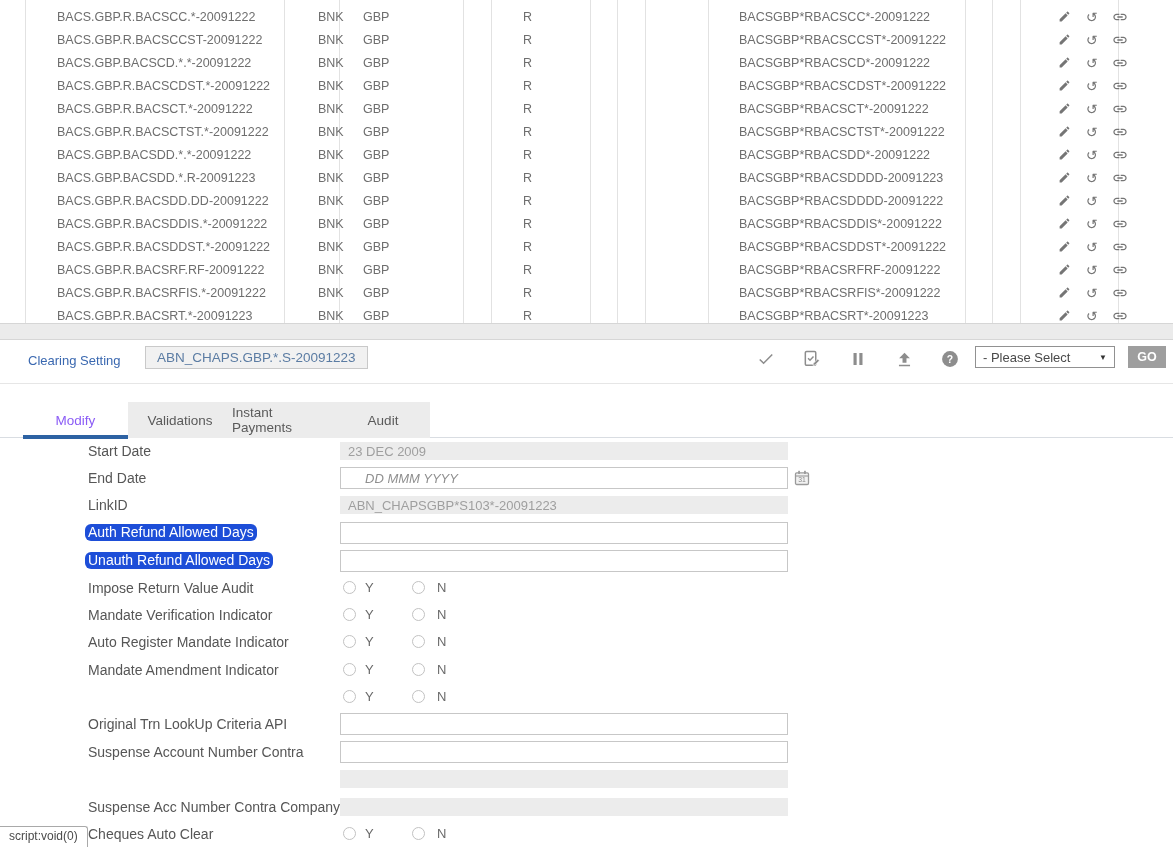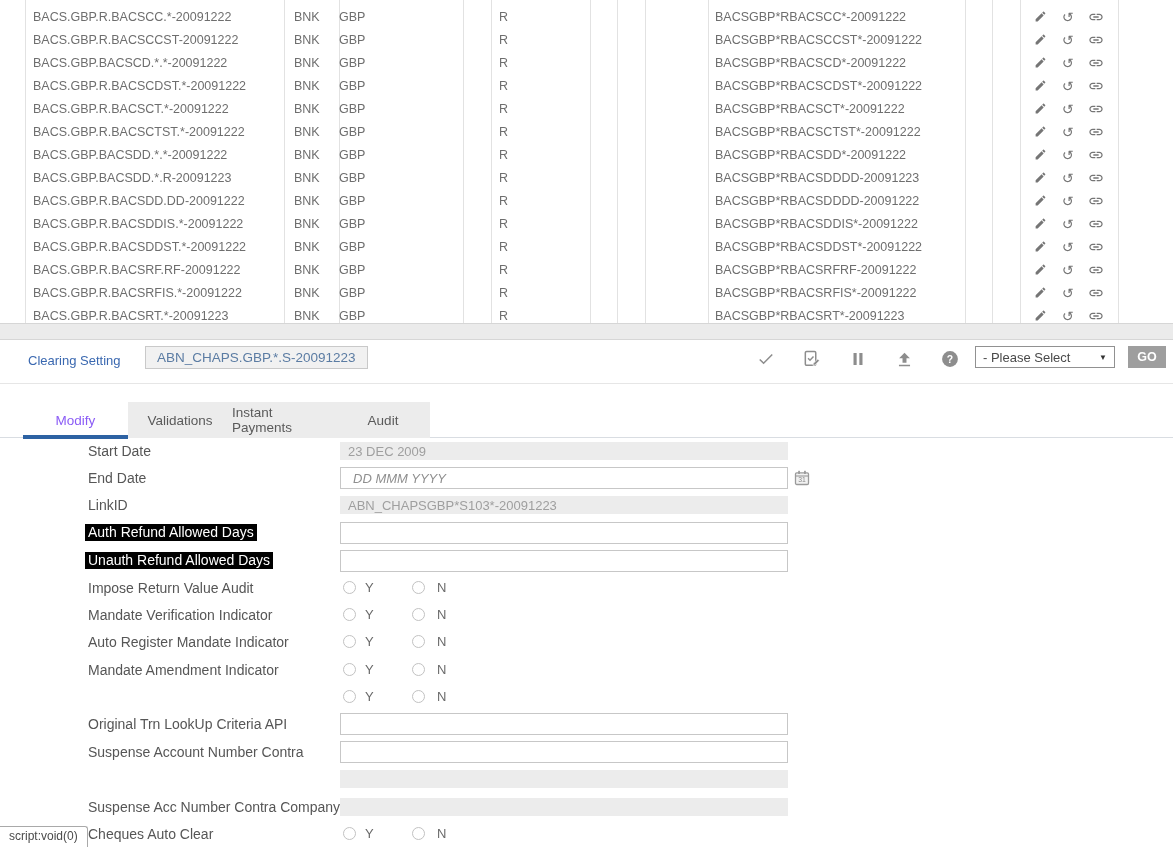--- a/index.html
+++ b/index.html
@@ -7,21 +7,21 @@
               font-family:"Liberation Sans", sans-serif; }
 
   
   .table-viewport { position:absolute; top:0; left:0; width:1173px; height:323px; overflow:hidden; background:#fff; }
   .tgrid-lines { position:absolute; left:25px; top:0; width:1093px; height:100%;
                  border-left:1px solid #e2e2e2;
                  display:grid; grid-template-columns:259px 55px 124px 28px 99px 27px 28px 63px 257px 27px 28px 98px; }
   .cl { border-right:1px solid #e2e2e2; height:100%; }
   .rowlayer { position:absolute; left:25px; top:5px; width:1093px; }
   .trow { display:grid; grid-template-columns:259px 55px 124px 28px 99px 27px 28px 63px 257px 27px 28px 98px;
-          height:23px; align-items:center; }
+          height:23px; align-items:center;margin-left:24px; }
   .tc { font-size:12.5px; color:#6e6e6e; white-space:nowrap; overflow:hidden; }
   .c-code { padding-left:8px; }
   .c-bnk  { padding-left:10px; }
   .c-ccy  { }
   .c-dir  { padding-left:8px; }
   .c-map  { padding-left:7px; }
   .c-icons { display:flex; justify-content:space-evenly; align-items:center; height:100%; }
   .ric { display:inline-flex; align-items:center; justify-content:center; cursor:pointer; }
   .ric.undo { font-size:14px; color:#757575; font-family:"DejaVu Sans", sans-serif; line-height:1; }
 
@@ -49,23 +49,23 @@
   .tab { height:36px; display:flex; align-items:center; justify-content:center;
          font-size:13.5px; color:#5a5a5a; background:#ececec; cursor:pointer; }
   .tab.active { background:#fff; color:#8b5cf6; position:relative; }
   .tab.active::after { content:''; position:absolute; left:0; right:0; bottom:-1px; height:4px; background:#2d62a3; }
   .tw1{width:105px}.tw2{width:104px}.tw3{width:104px}.tw4{width:94px}
 
   
   .form { position:absolute; top:438px; left:0; width:1173px; height:409px; }
   .frow { position:absolute; left:0; width:1173px; height:22px; }
   .flabel { position:absolute; left:88px; top:0; line-height:22px; font-size:14px; color:#565656; white-space:nowrap; }
-  .flabel.hl { background:#000000; color:#fff; line-height:17px; top:2px; padding:0 3px; margin-left:-3px; }
+  .flabel.hl { background:#1d4ed8; color:#fff; line-height:17px; top:2px; padding:0 3px; margin-left:-3px;border-radius:6px; }
   .txt { position:absolute; left:340px; top:0; width:448px; height:22px; border:1px solid #c7c7c7;
-         padding:0 12px; font-size:13px; color:#555; background:#fff; font-family:"Liberation Sans",sans-serif; }
+         padding:0 24px; font-size:13px; color:#555; background:#fff; font-family:"Liberation Sans",sans-serif; }
   .txt::placeholder { font-style:italic; color:#8f8f8f; opacity:1; }
   .dis { position:absolute; left:340px; top:2px; width:448px; height:18px; background:#ececec; border:none;
          padding:0 8px; font-size:13px; color:#9f9f9f; font-family:"Liberation Sans",sans-serif; }
   .cal { position:absolute; left:793px; top:2px; cursor:pointer; }
   .rc { position:absolute; top:4px; width:13px; height:13px; border:1px solid #c2c2c2; border-radius:50%;
         background:#fff; cursor:pointer; }
   .rlab { position:absolute; top:0; line-height:22px; font-size:13px; color:#6a6a6a; }
 
   
   .status-bubble { position:absolute; left:0; top:826px; height:21px; line-height:19px; padding:0 9px;

